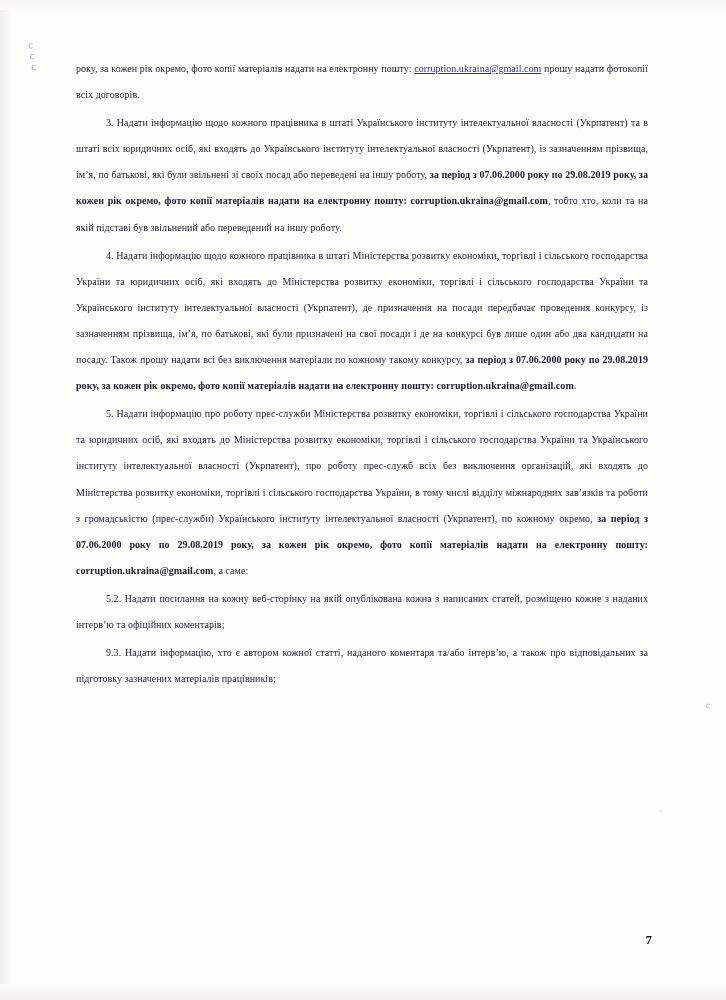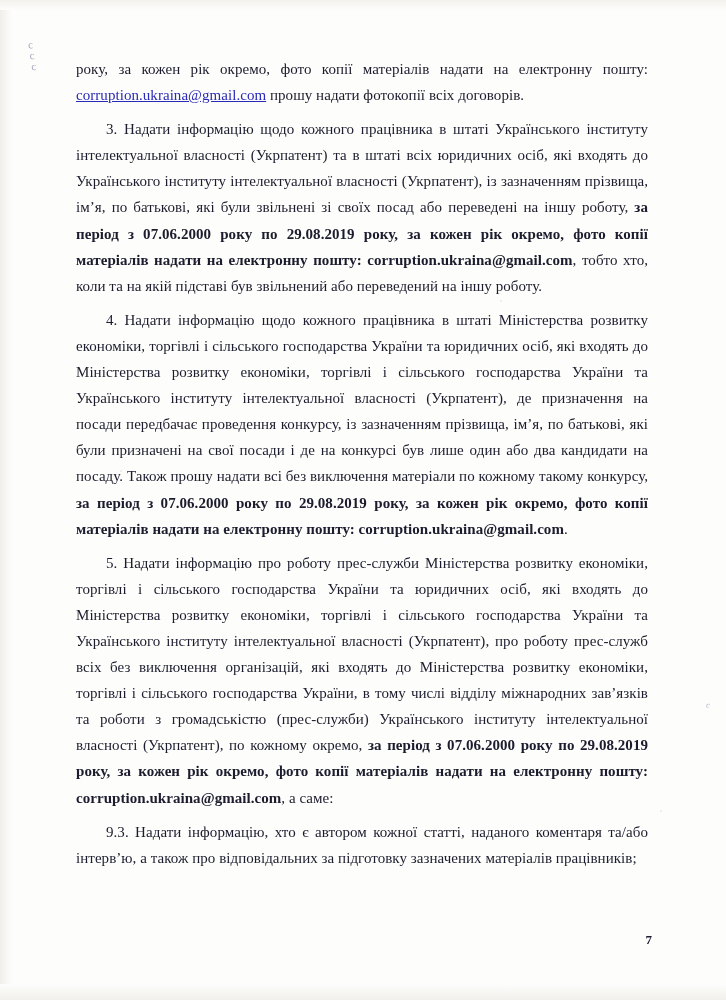--- a/index.html
+++ b/index.html
@@ -64,28 +64,28 @@
     transform: rotate(6deg);
   }
   .content {
     position: absolute;
     left: 76px;
     top: 56px;
     width: 572px;
   }
   p.para {
     margin: 0 0 0.9px 0;
-    font-size: 15px;
+    font-size: 10px;
     line-height: 26.1px;
     text-align: justify;
     text-justify: inter-word;
     letter-spacing: 0.05px;
   }
   p.para + p.para {
-    margin-top: 8px;
+    margin-top: 2px;
   }
   .indent {
     text-indent: 30px;
   }
   .b {
     font-weight: bold;
   }
   .link {
     color: #2a2ab8;
     text-decoration: underline;
@@ -119,17 +119,18 @@
 
   <div class="speck" style="left:120px; top:470px; width:2px; height:2px;"></div>
   <div class="speck" style="left:500px; top:300px; width:2px; height:2px;"></div>
   <div class="speck" style="left:660px; top:810px; width:2px; height:2px;"></div>
 
   <div class="content" id="doc-body">
       <p class="para"><span>року, за кожен рік окремо, фото копії матеріалів надати на електронну пошту: </span><a class="link" href="#">corruption.ukraina@gmail.com</a><span> прошу надати фотокопії всіх договорів.</span></p>
       <p class="para indent"><span>3. Надати інформацію щодо кожного працівника в штаті Українського інституту інтелектуальної власності (Укрпатент) та в штаті всіх юридичних осіб, які входять до Українського інституту інтелектуальної власності (Укрпатент), із зазначенням прізвища, ім’я, по батькові, які були звільнені зі своїх посад або переведені на іншу роботу, </span><span class="b">за період з 07.06.2000 року по 29.08.2019 року, за кожен рік окремо, фото копії матеріалів надати на електронну пошту: corruption.ukraina@gmail.com</span><span>, тобто хто, коли та на якій підставі був звільнений або переведений на іншу роботу.</span></p>
       <p class="para indent"><span>4. Надати інформацію щодо кожного працівника в штаті Міністерства розвитку економіки, торгівлі і сільського господарства України та юридичних осіб, які входять до Міністерства розвитку економіки, торгівлі і сільського господарства України та Українського інституту інтелектуальної власності (Укрпатент), де призначення на посади передбачає проведення конкурсу, із зазначенням прізвища, ім’я, по батькові, які були призначені на свої посади і де на конкурсі був лише один або два кандидати на посаду. Також прошу надати всі без виключення матеріали по кожному такому конкурсу, </span><span class="b">за період з 07.06.2000 року по 29.08.2019 року, за кожен рік окремо, фото копії матеріалів надати на електронну пошту: corruption.ukraina@gmail.com</span><span>.</span></p>
       <p class="para indent"><span>5. Надати інформацію про роботу прес-служби Міністерства розвитку економіки, торгівлі і сільського господарства України та юридичних осіб, які входять до Міністерства розвитку економіки, торгівлі і сільського господарства України та Українського інституту інтелектуальної власності (Укрпатент), про роботу прес-служб всіх без виключення організацій, які входять до Міністерства розвитку економіки, торгівлі і сільського господарства України, в тому числі відділу міжнародних зав’язків та роботи з громадськістю (прес-служби) Українського інституту інтелектуальної власності (Укрпатент), по кожному окремо, </span><span class="b">за період з 07.06.2000 року по 29.08.2019 року, за кожен рік окремо, фото копії матеріалів надати на електронну пошту: corruption.ukraina@gmail.com</span><span>, а саме:</span></p>
+      <p class="para indent"><span>5.2. Надати посилання на кожну веб-сторінку на якій опублікована кожна з написаних статей, розміщено кожне з наданих інтерв’ю та офіційних коментарів;</span></p>
       <p class="para indent"><span>9.3. Надати інформацію, хто є автором кожної статті, наданого коментаря та/або інтерв’ю, а також про відповідальних за підготовку зазначених матеріалів працівників;</span></p>
     </div>
 
   <div class="page-number">7</div>
 </div>
 
 </body></html>

